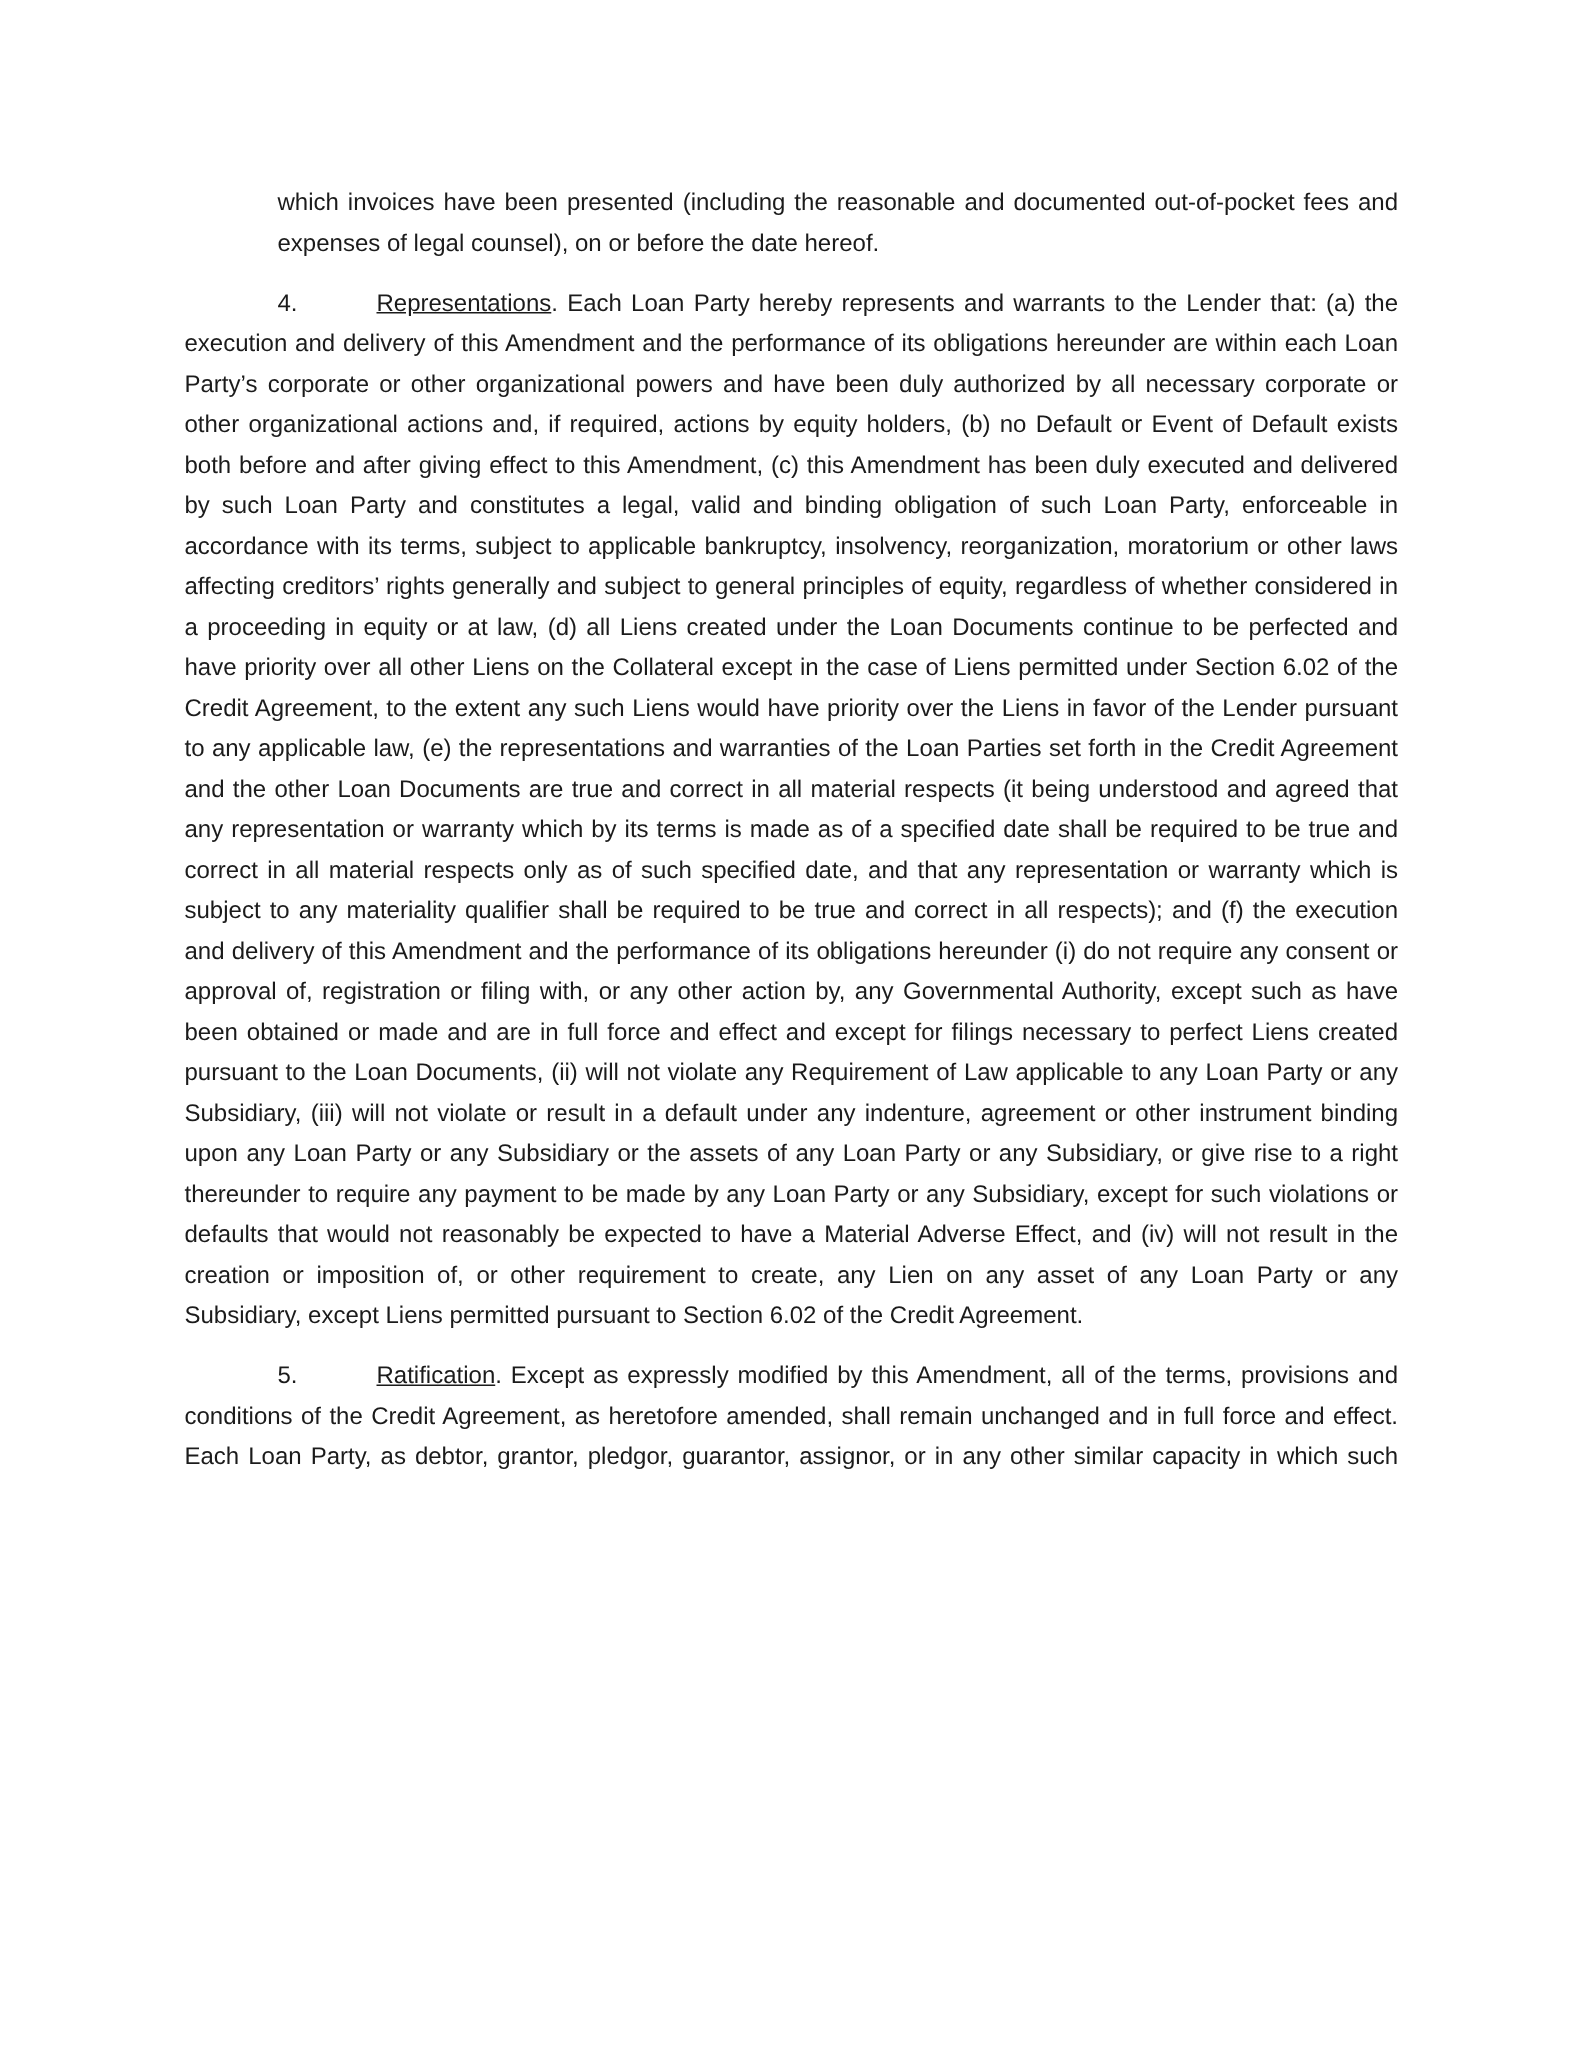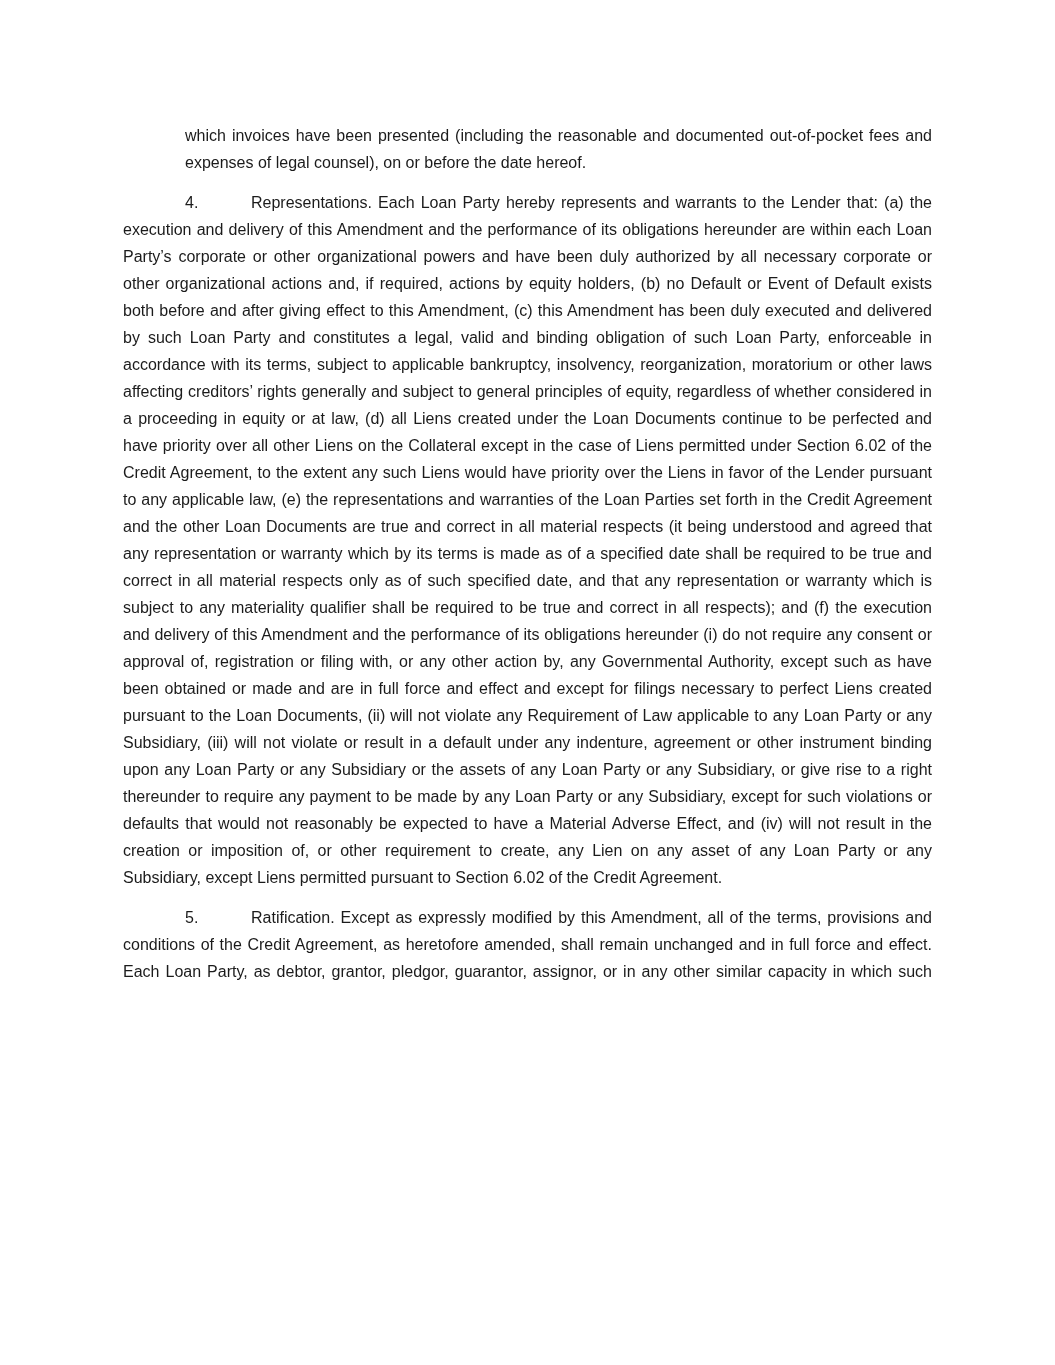--- a/index.html
+++ b/index.html
@@ -33,20 +33,21 @@
   }
   .section {
     text-indent: 62px;
   }
   .secnum {
     display: inline-block;
     width: 66px;
     text-indent: 0;
   }
   .sechead {
+    text-decoration: underline;
   }
   .uline {
   }
   .page-number {
     position: absolute;
     left: 0;
     top: 1258px;
     width: 100%;
     text-align: center;
     font-size: 16px;

